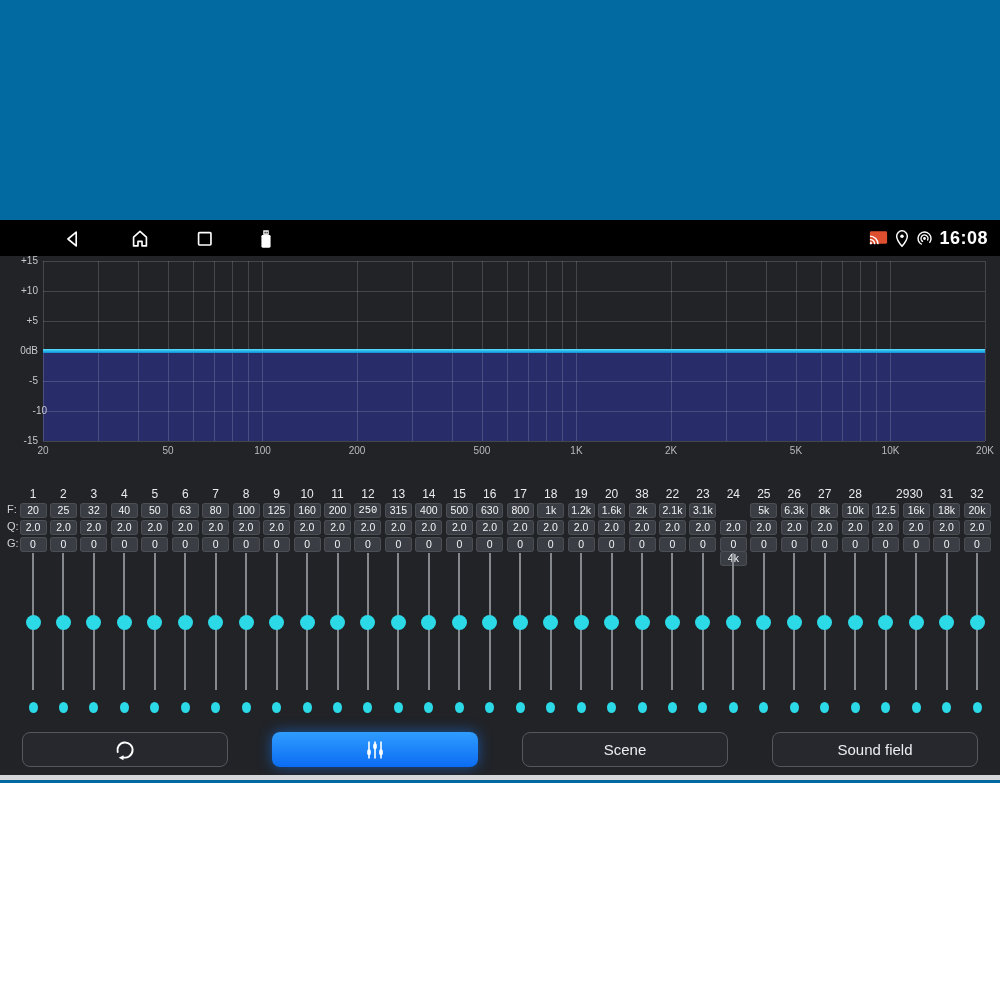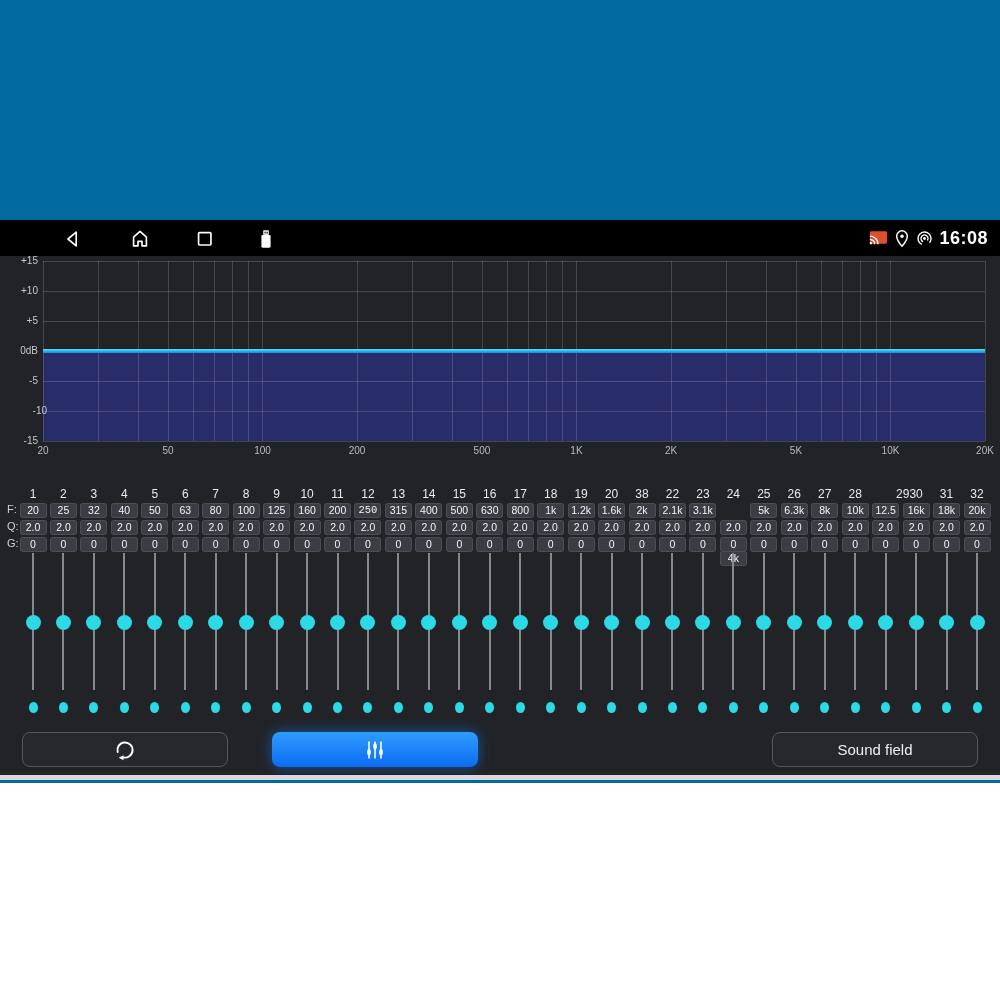--- a/index.html
+++ b/index.html
@@ -329,20 +329,23 @@
     <div class="btn btn-blue" style="left:272px">
       <svg width="24" height="24" viewBox="0 0 24 24">
         <line x1="6" y1="3.5" x2="6" y2="20.5" stroke="#ffffff" stroke-width="1.6"></line>
         <line x1="12" y1="3.5" x2="12" y2="20.5" stroke="#ffffff" stroke-width="1.6"></line>
         <line x1="18" y1="3.5" x2="18" y2="20.5" stroke="#ffffff" stroke-width="1.6"></line>
         <rect x="4.2" y="11.2" width="3.6" height="6.2" rx="1.8" fill="#ffffff"></rect>
         <rect x="10.2" y="5.2" width="3.6" height="6.2" rx="1.8" fill="#ffffff"></rect>
         <rect x="16.2" y="11.2" width="3.6" height="6.2" rx="1.8" fill="#ffffff"></rect>
       </svg>
     </div>
+    <div class="btn" style="left:522px">
+      <span>Scene</span>
+    </div>
     <div class="btn" style="left:772px">
       <span>Sound field</span>
     </div>
 
   <div id="eq-fill" style="left: 43px; top: 133px; width: 942px; height: 88px;"></div>
       <div class="hgrid" style="left: 43px; top: 41px; width: 942px;"></div>
       <div class="ylab" style="left: 0px; top: 35px;">+15</div>
       <div class="hgrid" style="left: 43px; top: 71px; width: 942px;"></div>
       <div class="ylab" style="left: 0px; top: 65px;">+10</div>
       <div class="hgrid" style="left: 43px; top: 101px; width: 942px;"></div>

